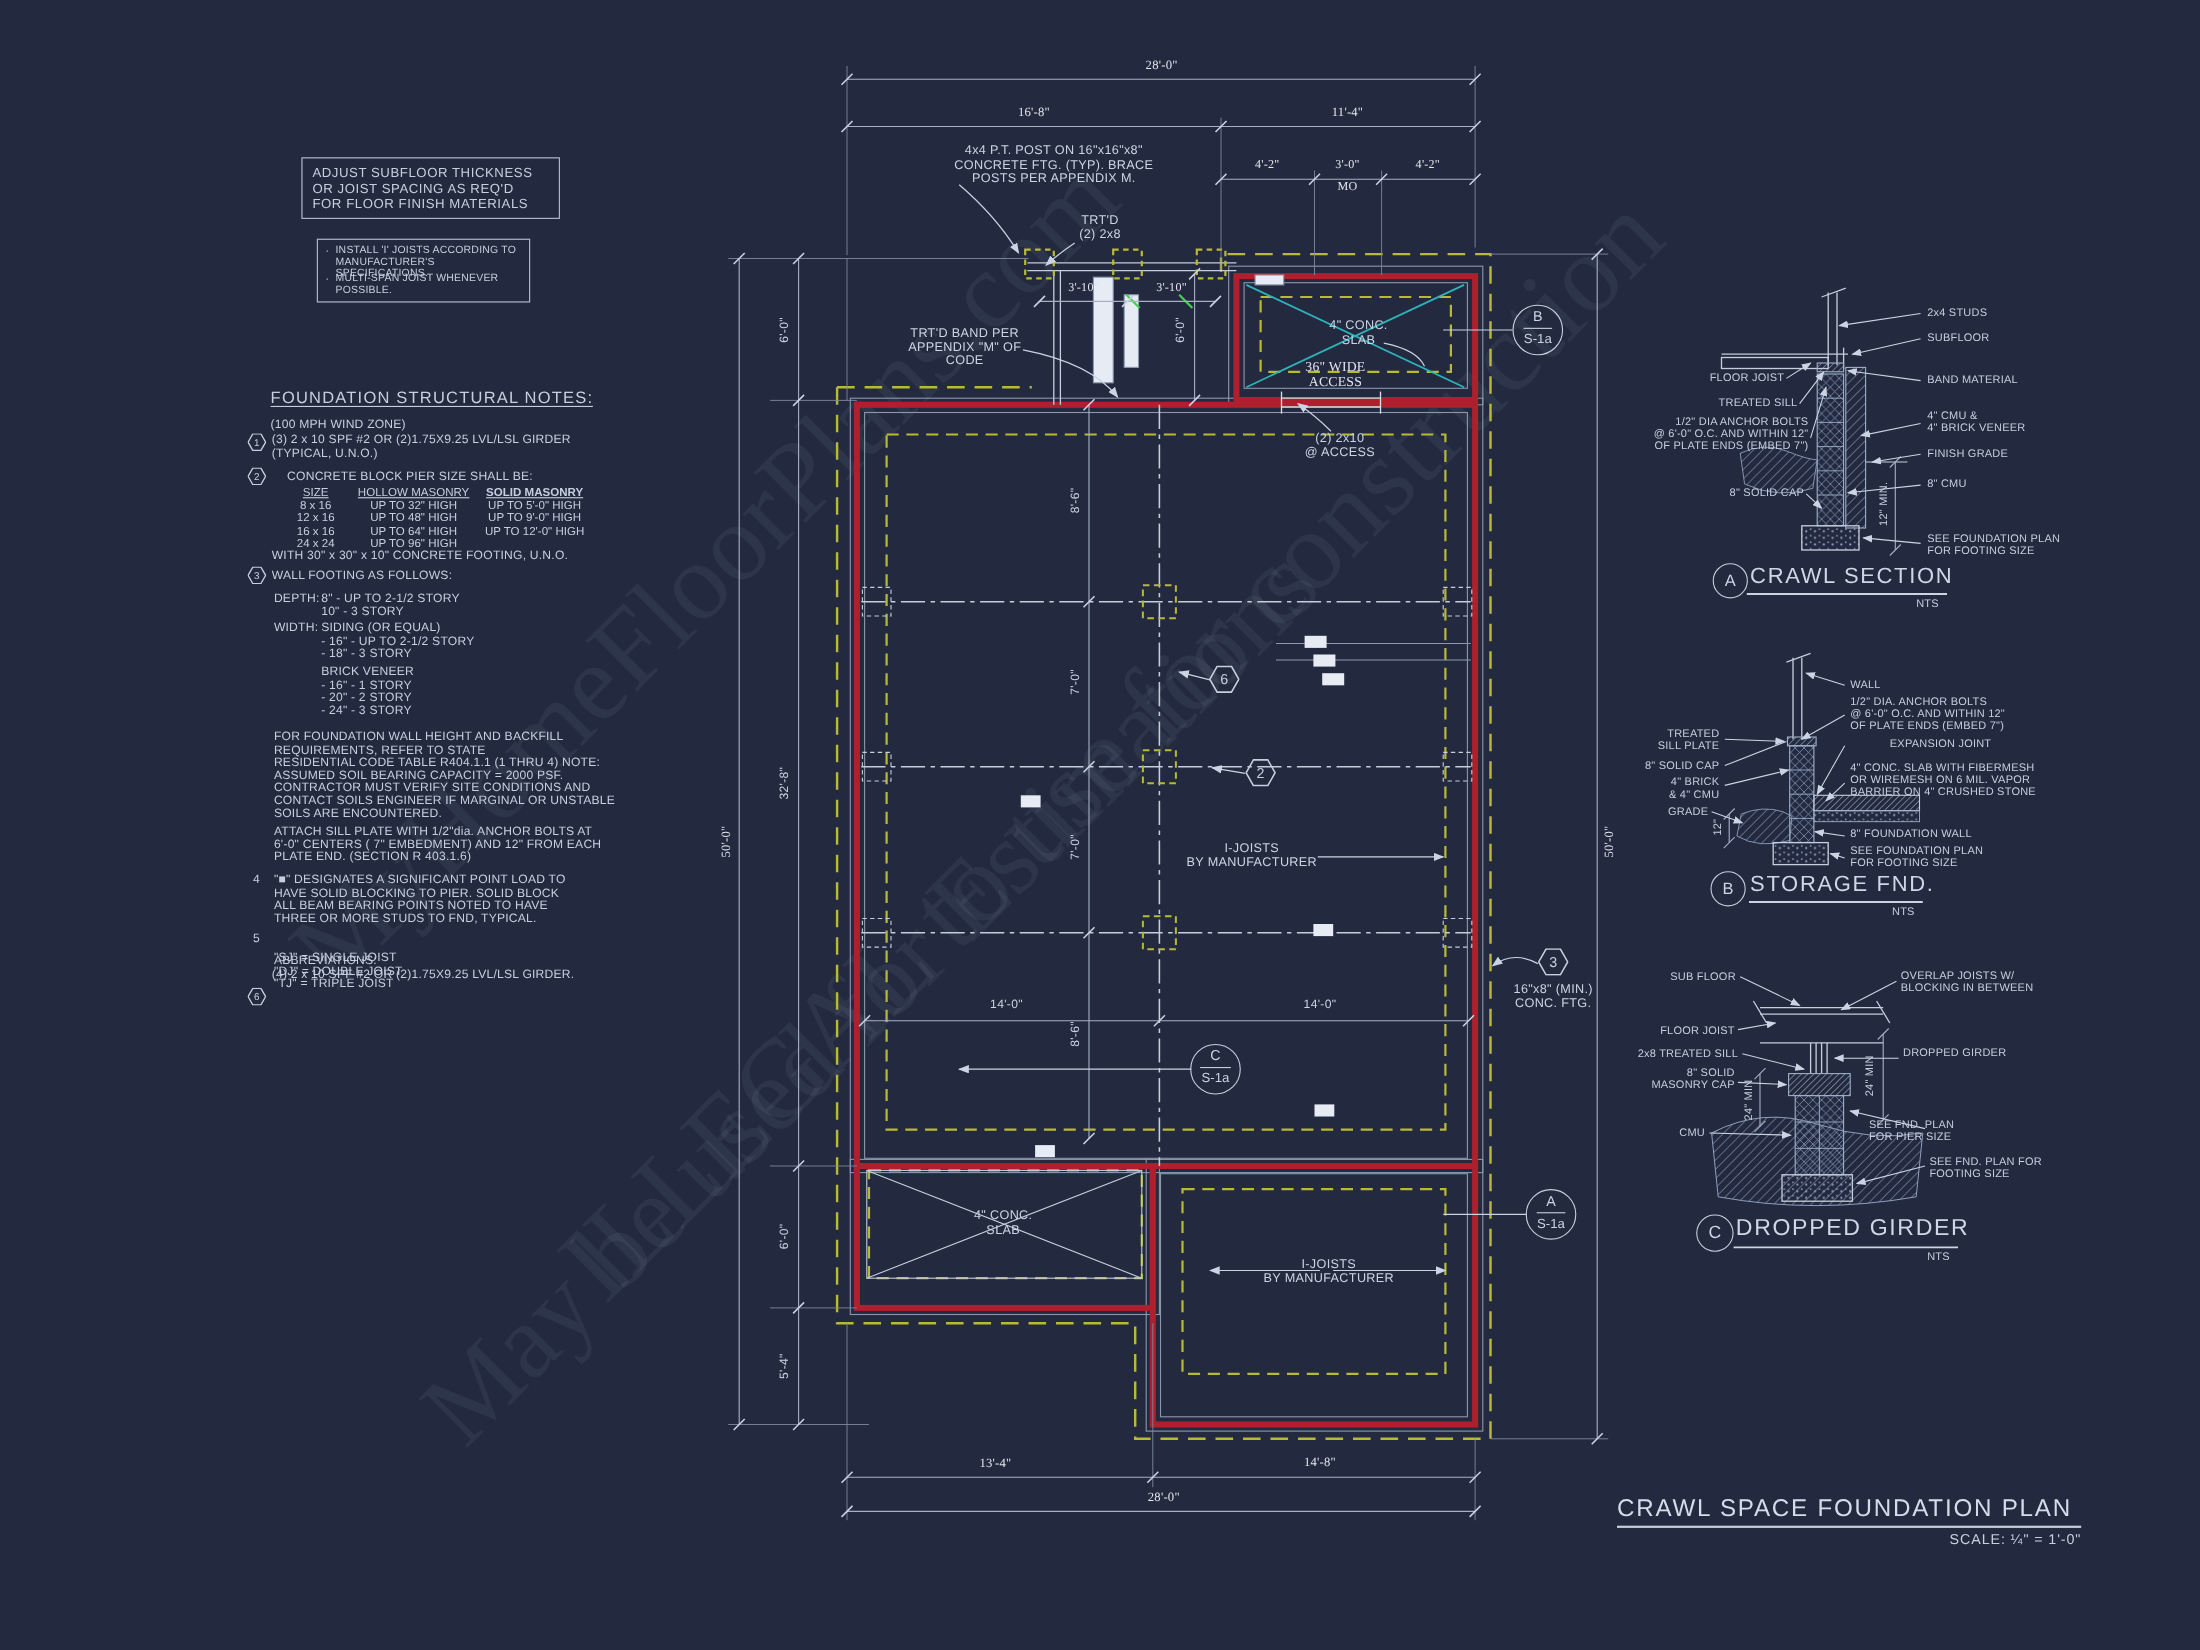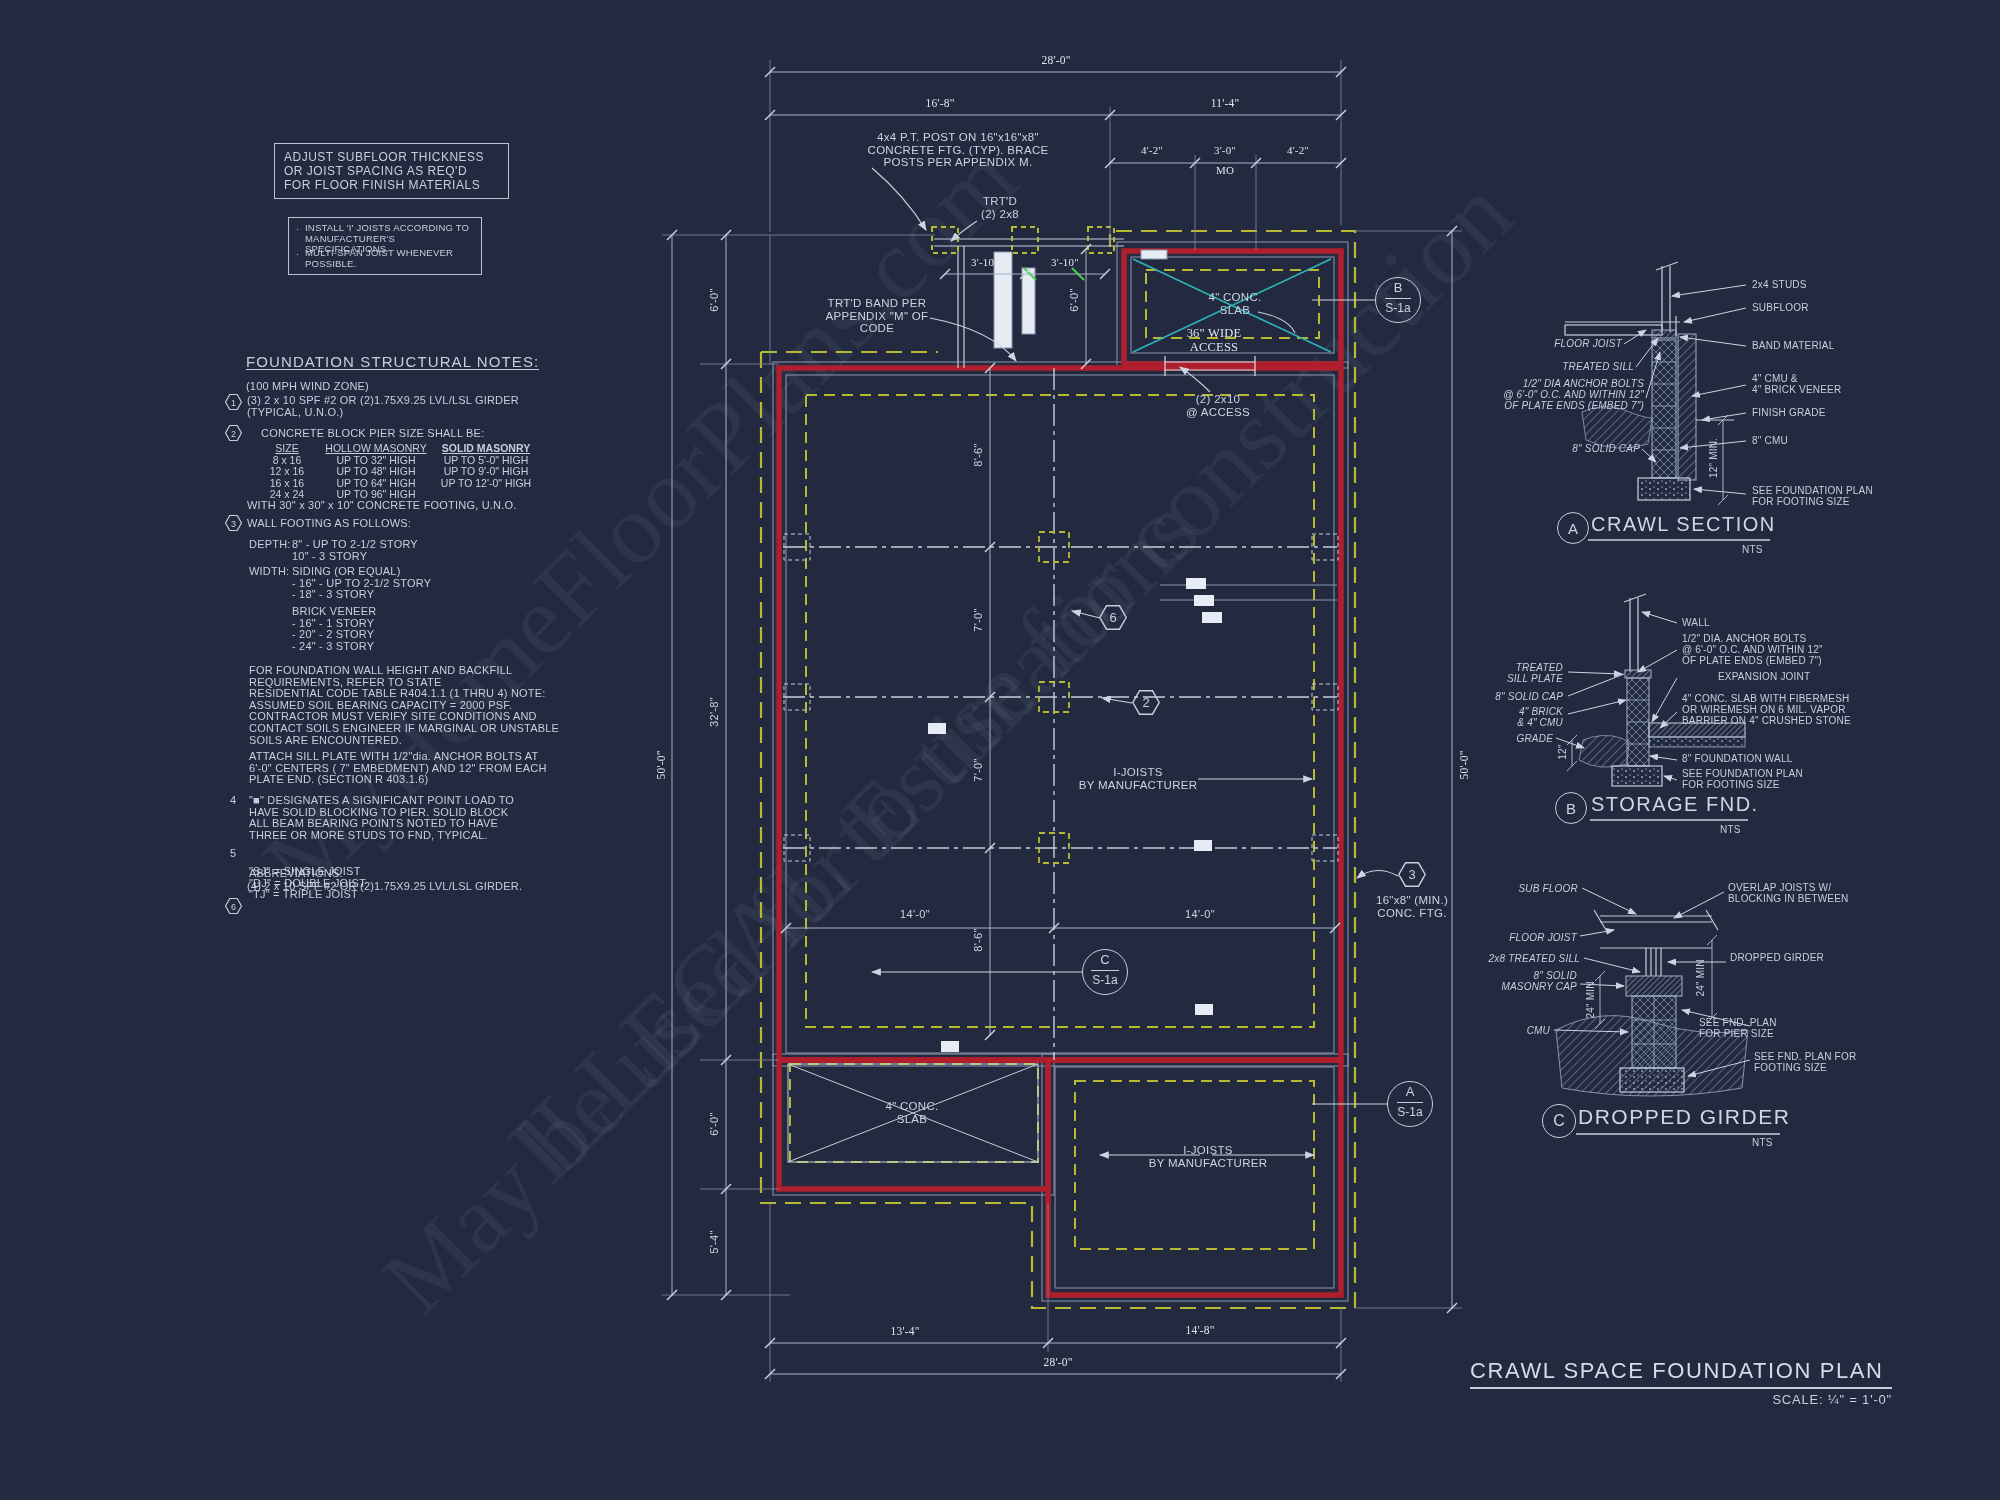--- a/index.html
+++ b/index.html
@@ -4,21 +4,21 @@
 <style>
   html,body{margin:0;padding:0;background:#10131f;}
   .sheet{position:relative;width:2000px;height:1500px;background:#232a40;overflow:hidden;
          font-family:"Liberation Sans",sans-serif;}
   .lbl{position:absolute;color:#cad4e3;white-space:pre-line;font-size:11.5px;line-height:12.5px;letter-spacing:.3px;}
   .ctr{transform:translate(-50%,-50%);text-align:center;}
   .rot{transform:translate(-50%,-50%) rotate(-90deg);text-align:center;white-space:nowrap;}
   .serif{font-family:"Liberation Serif",serif;color:#e2e5ec;letter-spacing:.2px;}
   .n{position:absolute;color:#c5cfdf;white-space:pre-line;font-size:11px;line-height:11.6px;letter-spacing:.2px;}
   .dlbl{position:absolute;color:#c5cfdf;white-space:pre-line;font-size:10px;line-height:11px;letter-spacing:.2px;}
-  .r{text-align:right;font-style:italic;}
+  .r{text-align:right;}
   .box{position:absolute;border:1.6px solid #b9c3d6;color:#ccd6e5;}
   .tagcircle{position:absolute;width:44px;height:44px;border:1.6px solid #c5cfdf;border-radius:50%;
              display:flex;flex-direction:column;align-items:center;color:#cad4e3;}
   .tagcircle .t{font-size:13px;line-height:20px;border-bottom:1.4px solid #c5cfdf;padding:0 9px;}
   .tagcircle .b{font-size:12px;line-height:19px;}
   .dcircle{position:absolute;border:1.8px solid #c5cfdf;border-radius:50%;display:flex;align-items:center;
            justify-content:center;color:#cad4e3;}
   .dtitle{position:absolute;color:#cdd7e6;font-size:20px;letter-spacing:1.5px;border-bottom:1.8px solid #c5cfdf;
           padding-bottom:2px;white-space:nowrap;}
   .hexsvg{position:absolute;}

